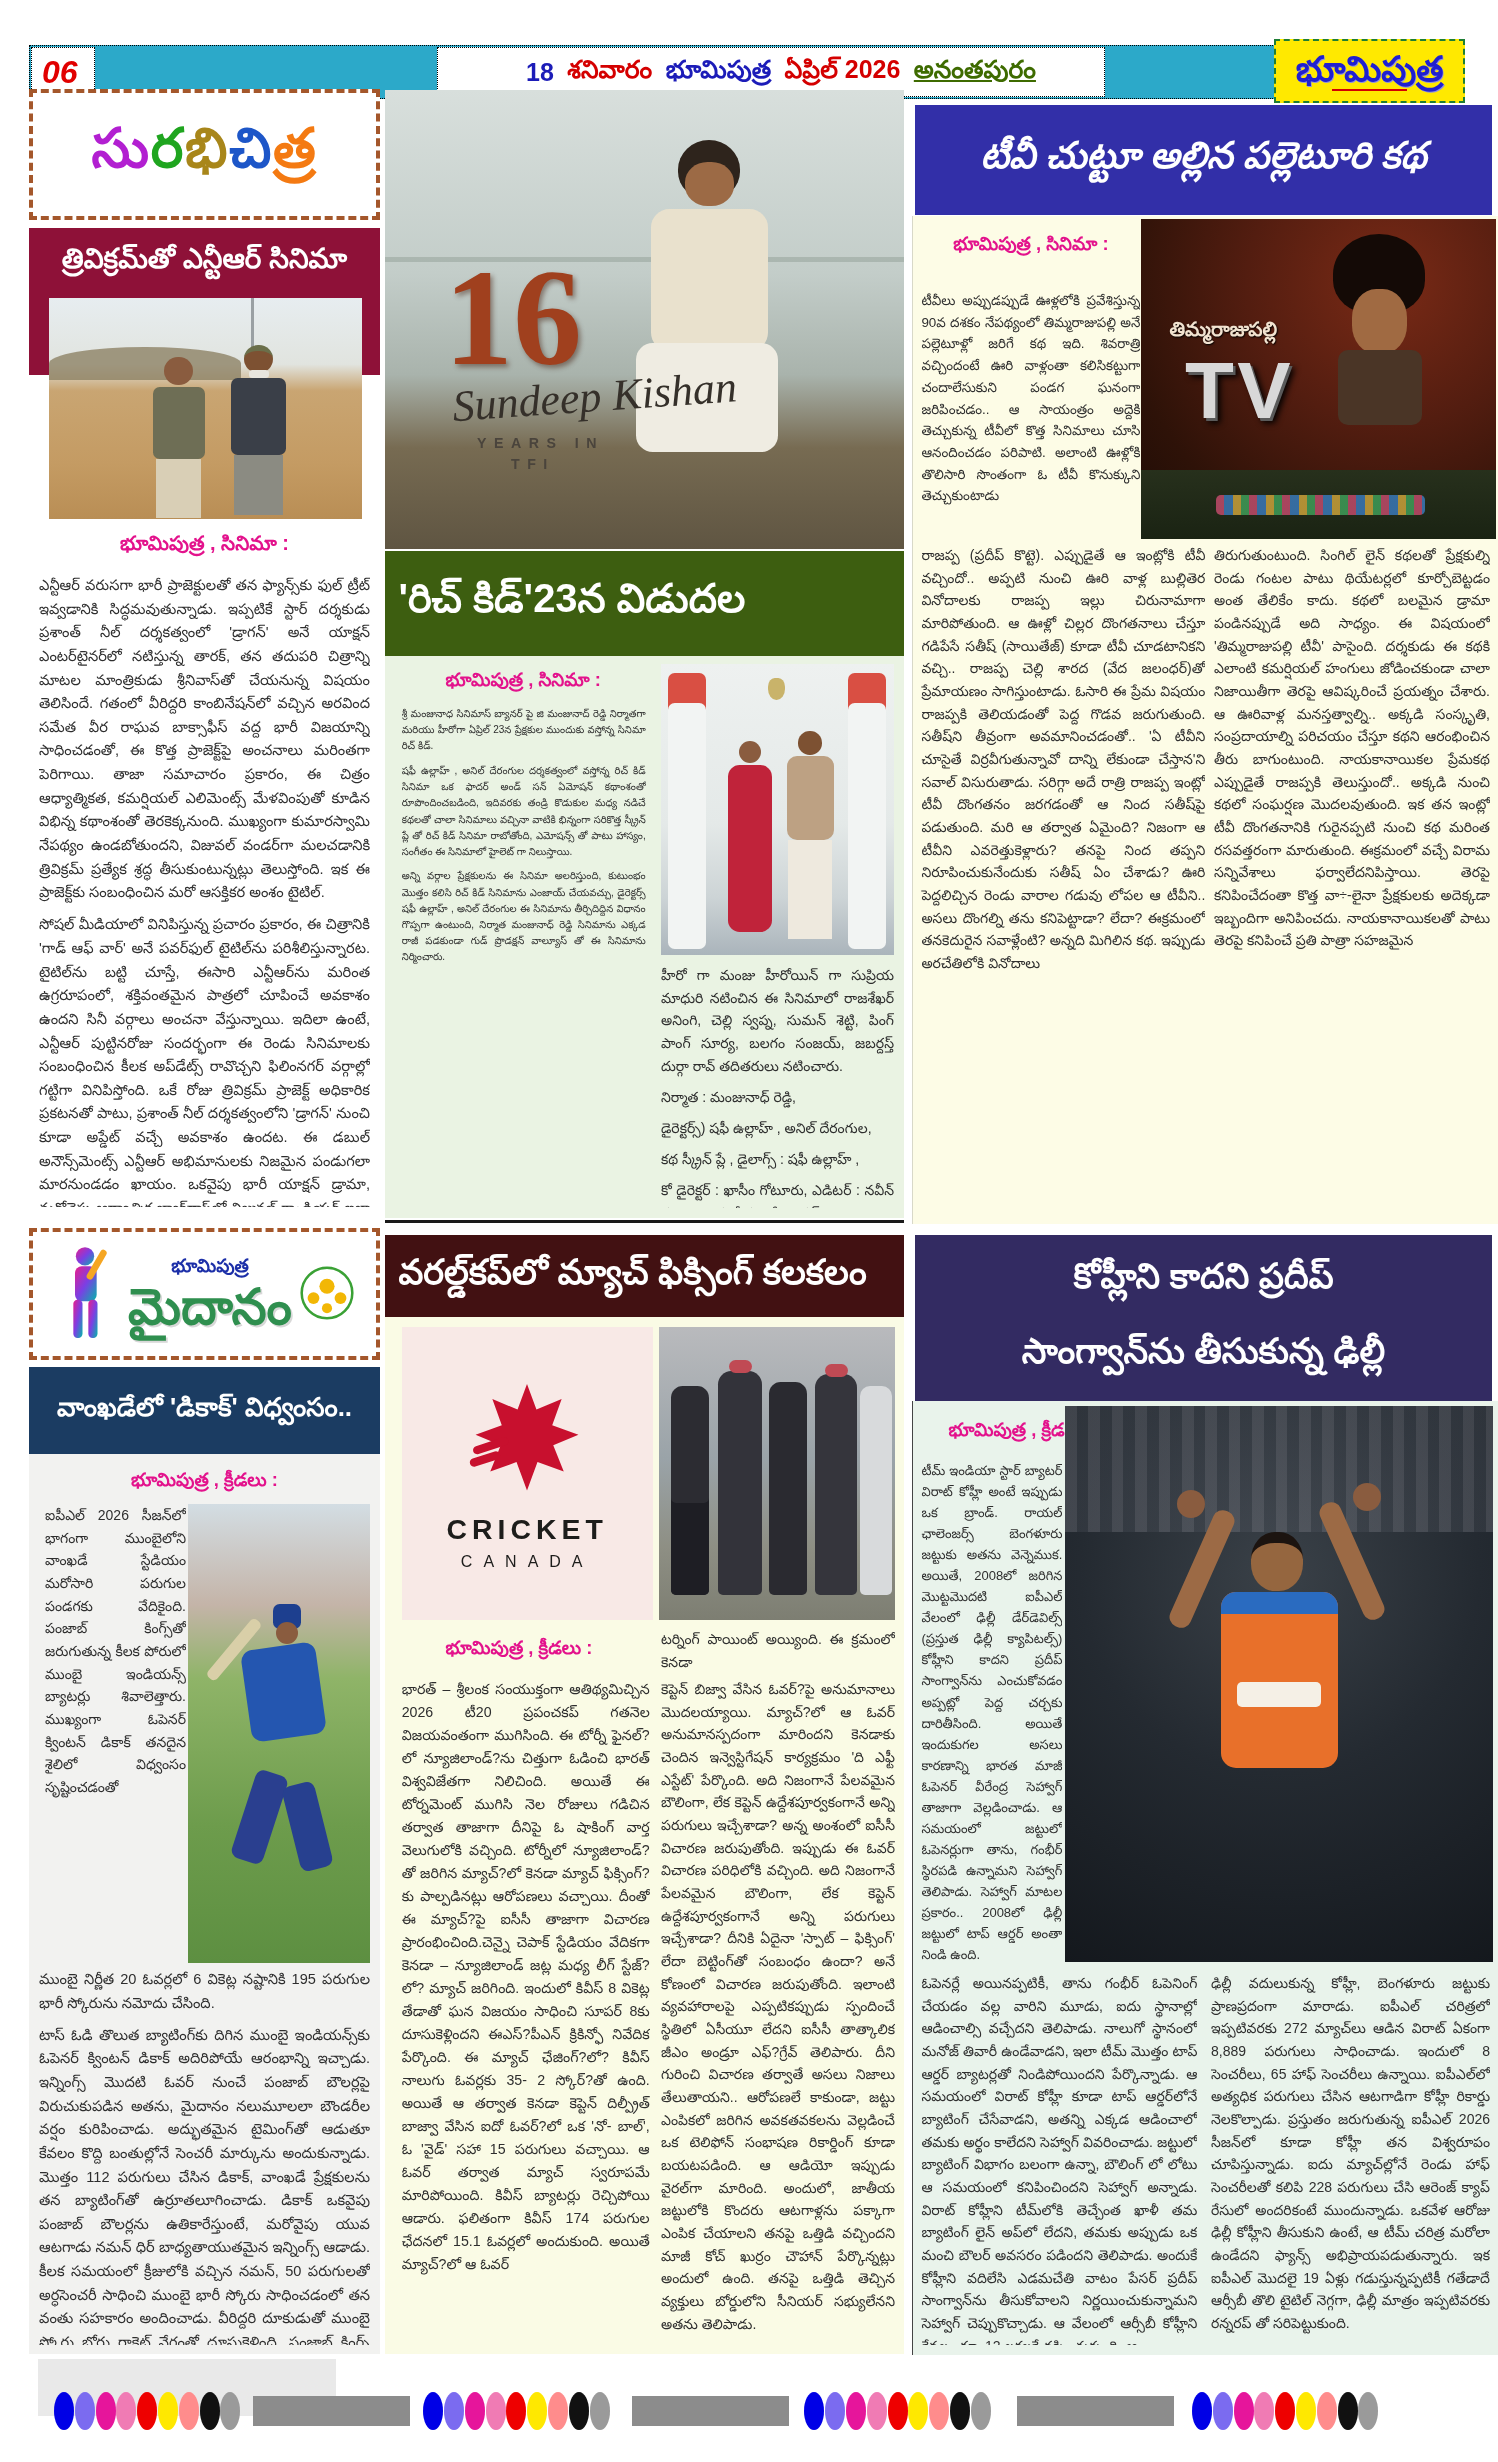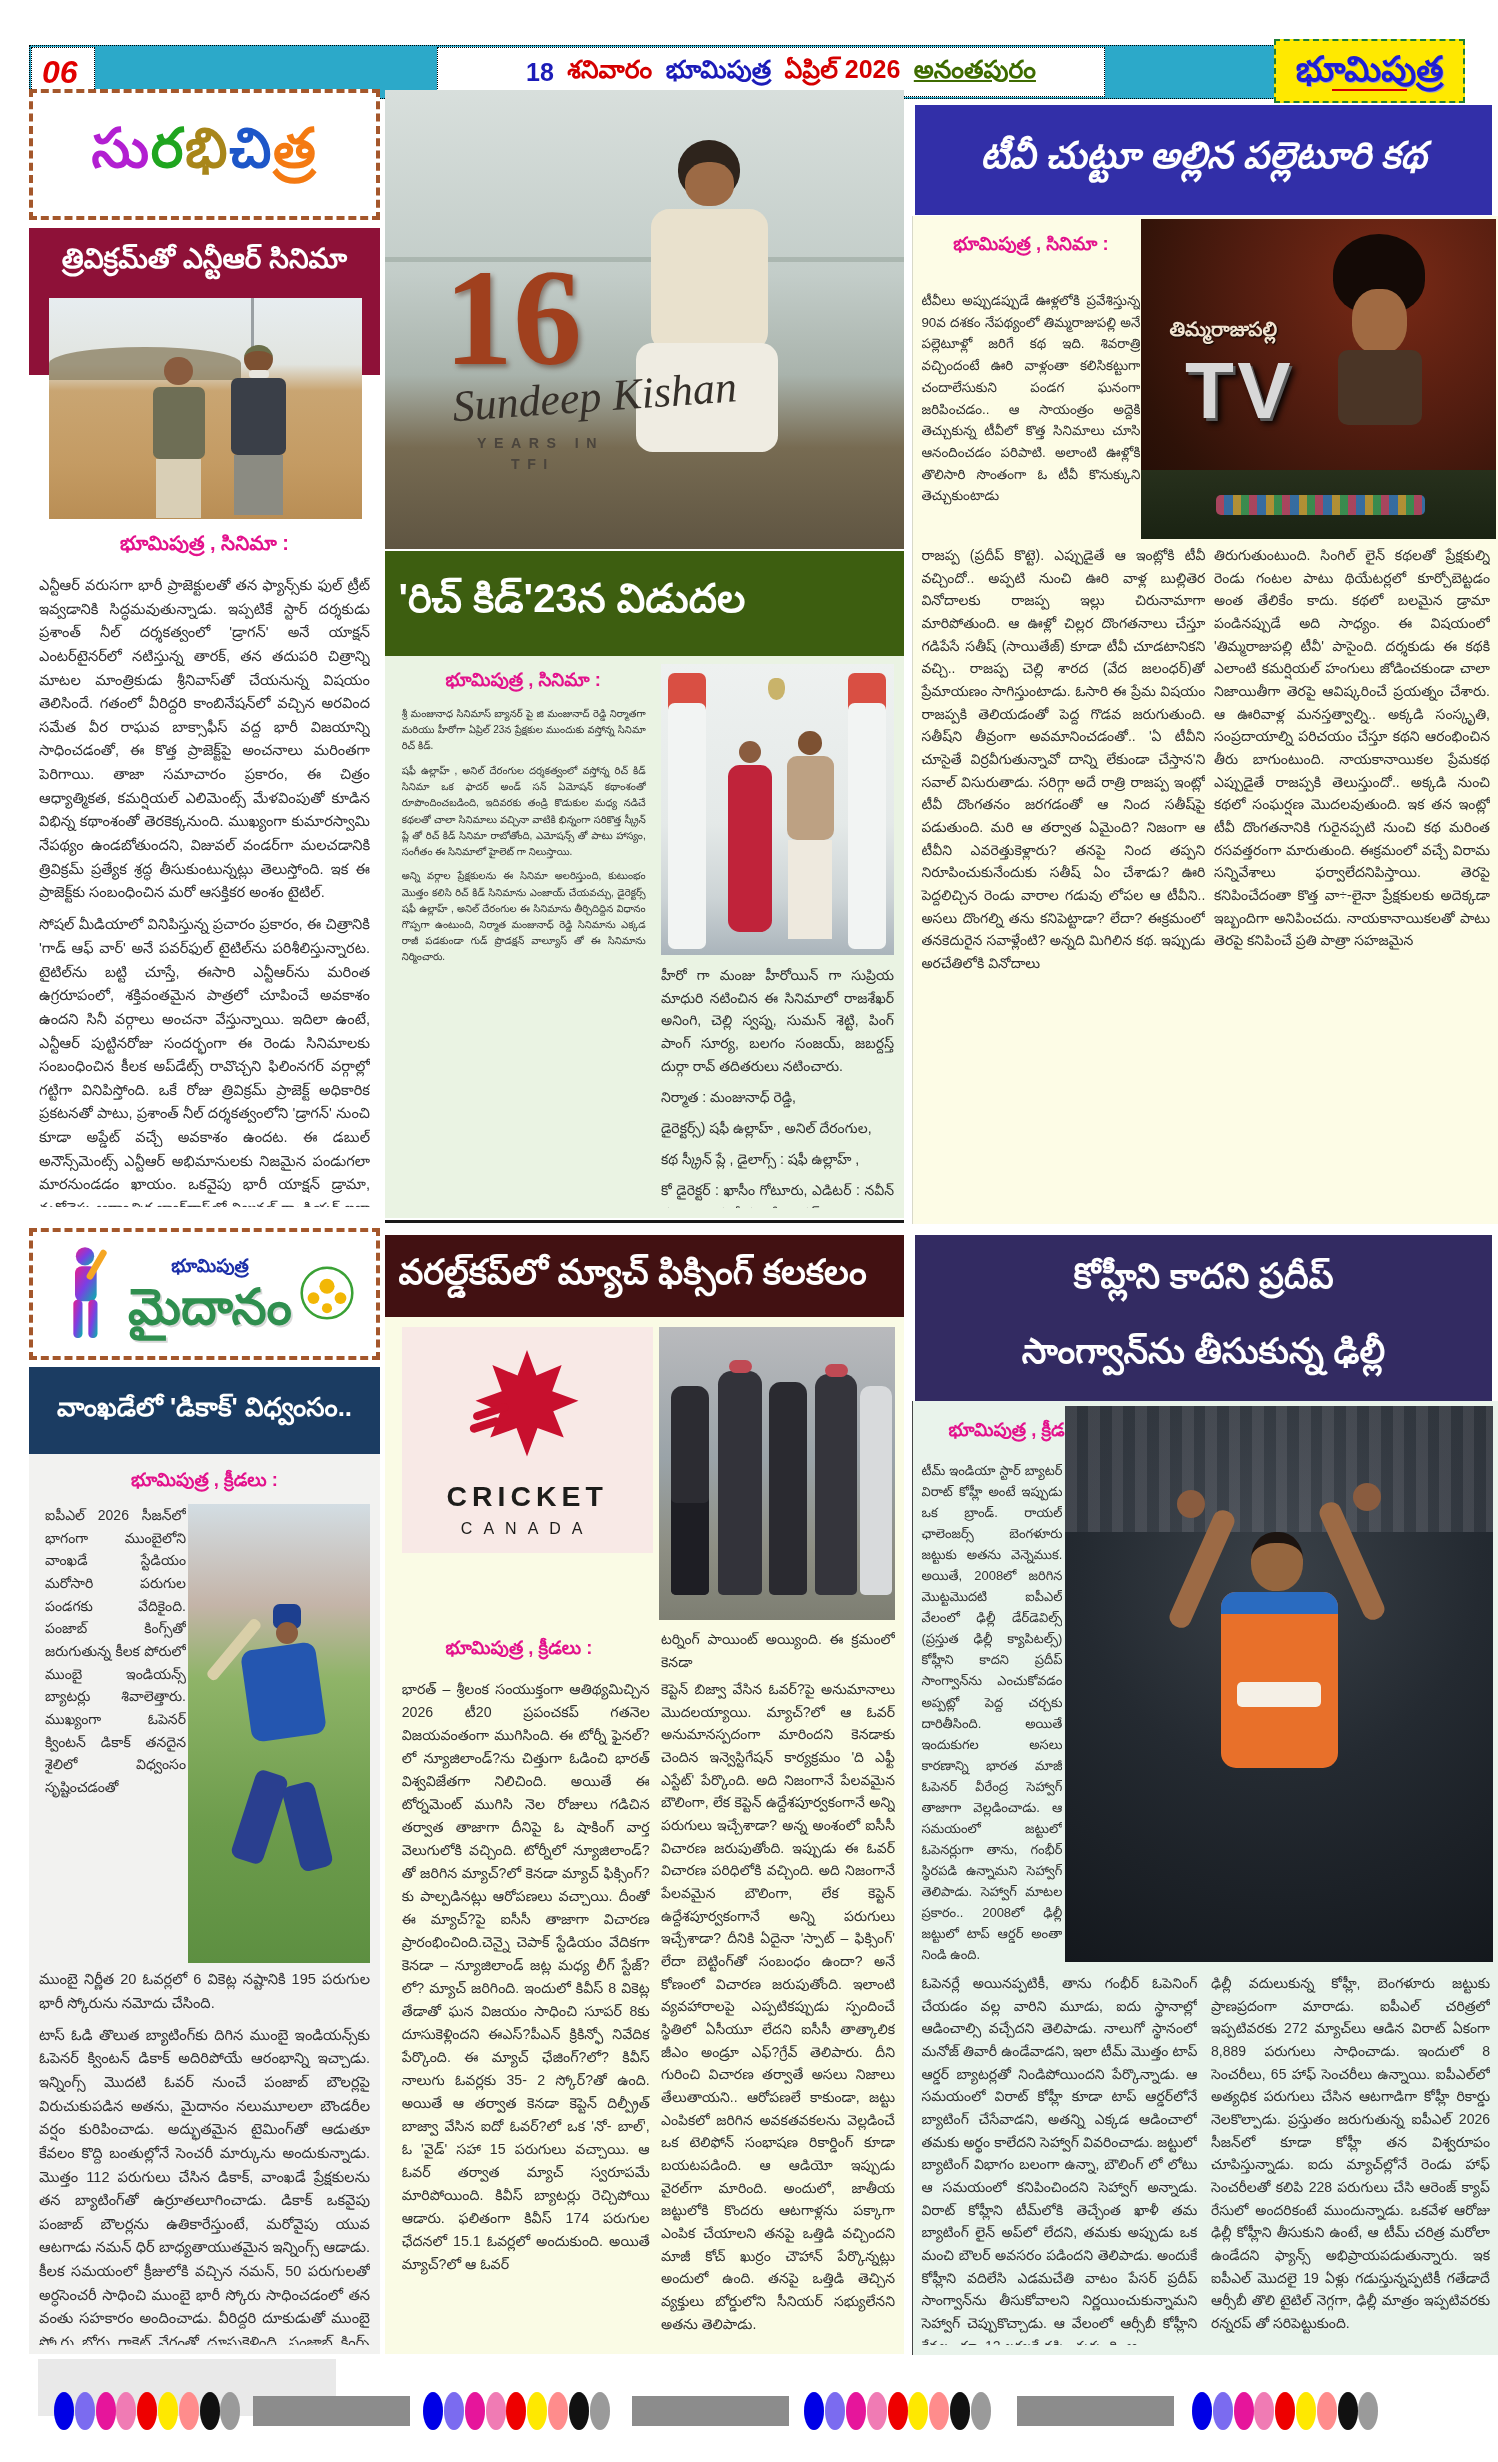--- a/index.html
+++ b/index.html
@@ -169,21 +169,21 @@
       <p class="credit-line">కథ స్క్రీన్ ప్లే , డైలాగ్స్ : షఫీ ఉల్లాహ్ ,</p>
       <p class="credit-line">కో డైరెక్టర్ : ఖాసీం గోటూరు,  ఎడిటర్ : నవీన్ నంద్యాల,  సంగీతం : శ్రీ వెంకట్</p>
     </div>
   </div>
   <div class="abs" style="left:385px;top:1220px;width:519px;height:2.5px;background:#1a1a1a;"></div>
 
   <div class="abs hbox" style="left:385px;top:1235px;width:519px;height:82px;background:#421112;display:flex;align-items:center;">
     <span style="font-size:35px;padding-left:13.4px;white-space:nowrap;">వరల్డ్‌కప్‌లో మ్యాచ్ ఫిక్సింగ్ కలకలం</span>
   </div>
   <div class="abs" style="left:385px;top:1317px;width:519px;height:1037px;background:#FAFBE5;">
-    <div class="abs" style="left:16.7px;top:10px;width:251px;height:226px;background:#F8E9E6;display:flex;flex-direction:column;align-items:center;justify-content:center;">
+    <div class="abs" style="left:16.7px;top:10px;width:251px;height:293px;background:#F8E9E6;display:flex;flex-direction:column;align-items:center;justify-content:center;">
       <span>
         <svg width="126" height="126" viewBox="0 0 24 24">
           <path fill="#C8102E" d="M12 1.5 L13.8 6.4 L18.6 4.4 L16.8 9.4 L21.8 11.2 L17 13.2 L19 18.2 L14 16.4 L12 21.8 L10 16.4 L5 18.2 L7 13.2 L2.2 11.2 L7.2 9.4 L5.4 4.4 L10.2 6.4 Z"></path>
           <rect x="1.5" y="12.5" width="7" height="1.6" rx="0.8" fill="#C8102E" transform="rotate(-18 5 13)"></rect>
           <rect x="1" y="15" width="6" height="1.6" rx="0.8" fill="#C8102E" transform="rotate(-18 4 15.8)"></rect>
         </svg>
       </span>
       <div style="font-size:28.4px;font-weight:bold;color:#1d1d1b;letter-spacing:5px;margin-top:8.4px;">CRICKET</div>
       <div style="font-size:16px;color:#1d1d1b;letter-spacing:11px;margin-top:6.7px;">CANADA</div>
     </div>

